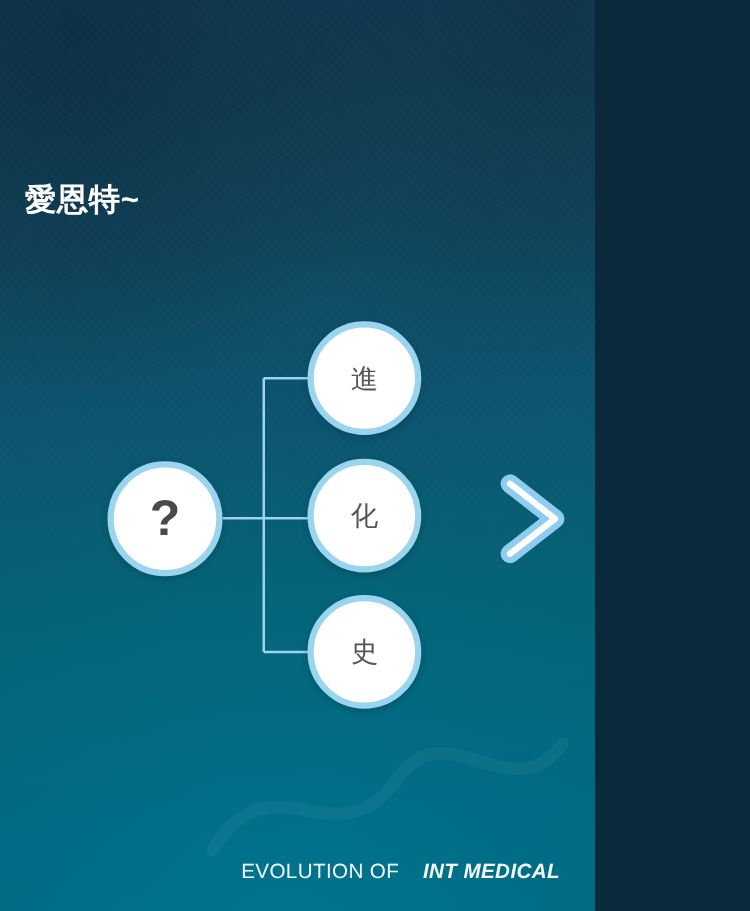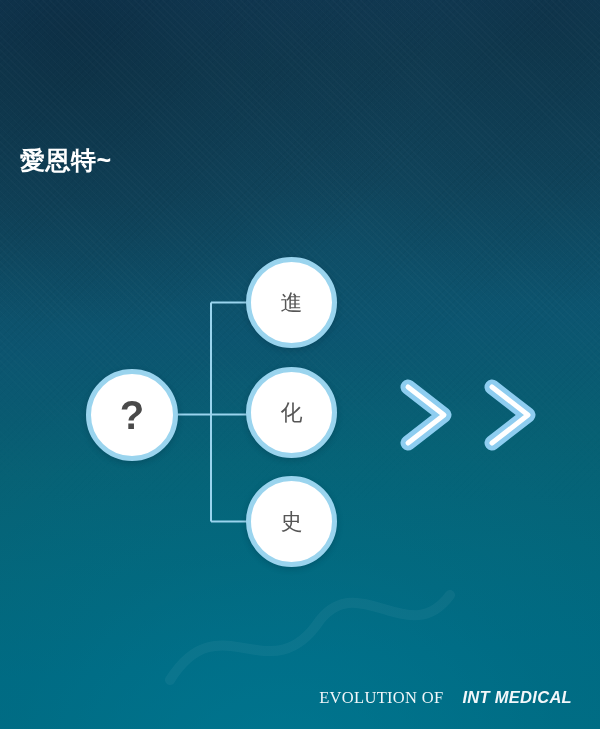--- a/index.html
+++ b/index.html
@@ -2,21 +2,21 @@
 <html><head>
 <meta charset="utf-8">
 <style>
   html, body {
     margin: 0;
     padding: 0;
     background: #0a2a3c;
   }
   #stage {
     position: relative;
-    width: 600px;
+    width: 476px;
     height: 729px;
     overflow: hidden;
     font-family: "Liberation Sans", sans-serif;
     text-align: right;
     -webkit-font-smoothing: antialiased;
   }
   
   .bg-base {
     position: absolute;
     inset: 0;
@@ -116,21 +116,21 @@
   
   .footer {
     position: absolute;
     right: 28px;
     top: 688px;
     font-size: 16.5px;
     color: #f2f7fa;
     letter-spacing: 0.3px;
     white-space: nowrap;
   }
-  .footer .lead { font-weight: normal; font-family: Liberation Serif, serif; }
+  .footer .lead { font-weight: normal; }
   .footer .brand { font-style: italic; font-weight: bold; margin-left: 19px; }
 </style>
 </head>
 <body>
 
 <div id="stage">
 
   <div class="bg-base"></div>
   <div class="bg-radial"></div>
   <div class="bg-texture"></div>

